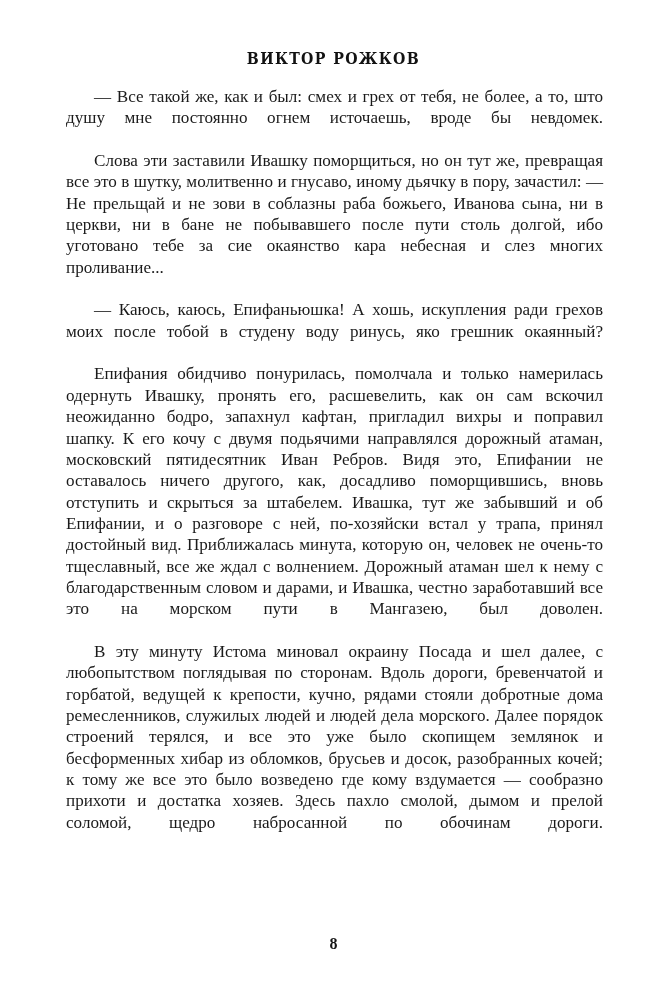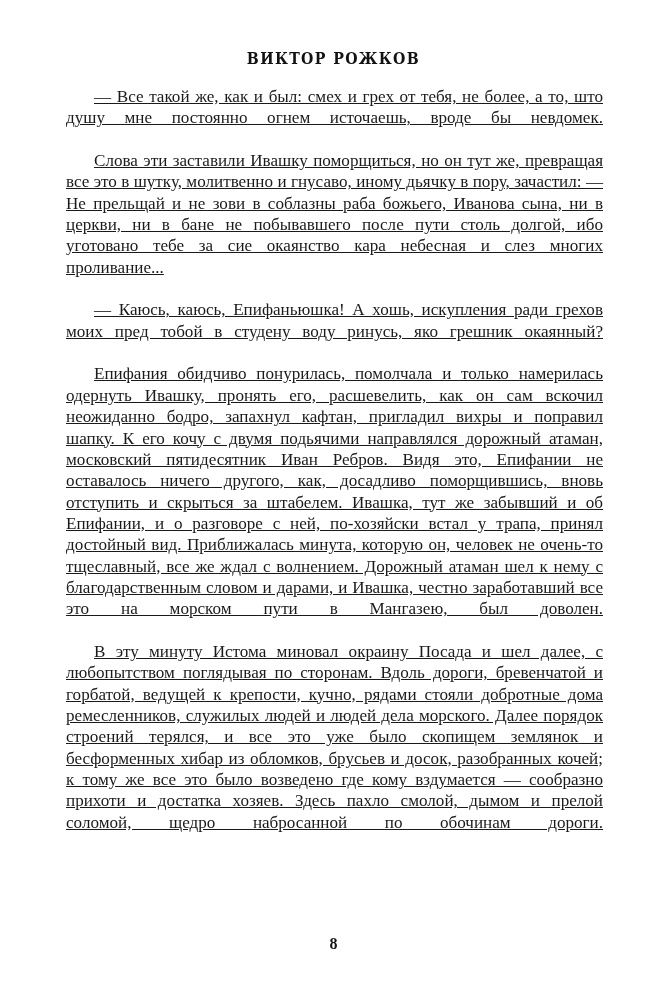--- a/index.html
+++ b/index.html
@@ -51,21 +51,20 @@
     color: #1a1a1a;
     text-align: justify;
     text-justify: inter-word;
     hyphens: manual;
   }
 
   .textblock p {
     margin: 0;
     text-indent: 28px;
     text-align: justify;
-    text-decoration: underline;
   }
 
   
   .textblock p::after {
     content: "";
     display: inline-block;
     width: 100%;
   }
 
   
@@ -85,21 +84,21 @@
 </head>
 <body>
 
 <div class="page">
 
   <div class="running-head">ВИКТОР РОЖКОВ</div>
 
   <div class="textblock">
     <p>— Все такой же, как и был: смех и грех от тебя, не более, а то, што душу мне постоянно огнем источаешь, вроде бы невдомек.</p>
     <p>Слова эти заставили Ивашку поморщиться, но он тут же, превращая все это в шутку, молитвенно и гнусаво, иному дьячку в пору, зачастил: — Не прельщай и не зови в соблазны раба божьего, Иванова сына, ни в церкви, ни в бане не побывавшего после пути столь долгой, ибо уготовано тебе за сие окаянство кара небесная и слез многих проливание...</p>
-    <p>— Каюсь, каюсь, Епифаньюшка! А хошь, искупления ради грехов моих пред тобой в студену воду ринусь, яко грешник окаянный?</p>
+    <p>— Каюсь, каюсь, Епифаньюшка! А хошь, искупления ради грехов моих после тобой в студену воду ринусь, яко грешник окаянный?</p>
     <p>Епифания обидчиво понурилась, помолчала и только намерилась одернуть Ивашку, пронять его, расшевелить, как он сам вскочил неожиданно бодро, запахнул кафтан, пригладил вихры и поправил шапку. К его кочу с двумя подьячими направлялся дорожный атаман, московский пятидесятник Иван Ребров. Видя это, Епифании не оставалось ничего другого, как, досадливо поморщившись, вновь отступить и скрыться за штабелем. Ивашка, тут же забывший и об Епифании, и о разговоре с ней, по-хозяйски встал у трапа, принял достойный вид. Приближалась минута, которую он, человек не очень-то тщеславный, все же ждал с волнением. Дорожный атаман шел к нему с благодарственным словом и дарами, и Ивашка, честно заработавший все это на морском пути в Мангазею, был доволен.</p>
     <p>В эту минуту Истома миновал окраину Посада и шел далее, с любопытством поглядывая по сторонам. Вдоль дороги, бревенчатой и горбатой, ведущей к крепости, кучно, рядами стояли добротные дома ремесленников, служилых людей и людей дела морского. Далее порядок строений терялся, и все это уже было скопищем землянок и бесформенных хибар из обломков, брусьев и досок, разобранных кочей; к тому же все это было возведено где кому вздумается — сообразно прихоти и достатка хозяев. Здесь пахло смолой, дымом и прелой соломой, щедро набросанной по обочинам дороги.</p>
 
   </div>
 
   <div class="folio">8</div>
 
 </div>
 
 </body></html>

